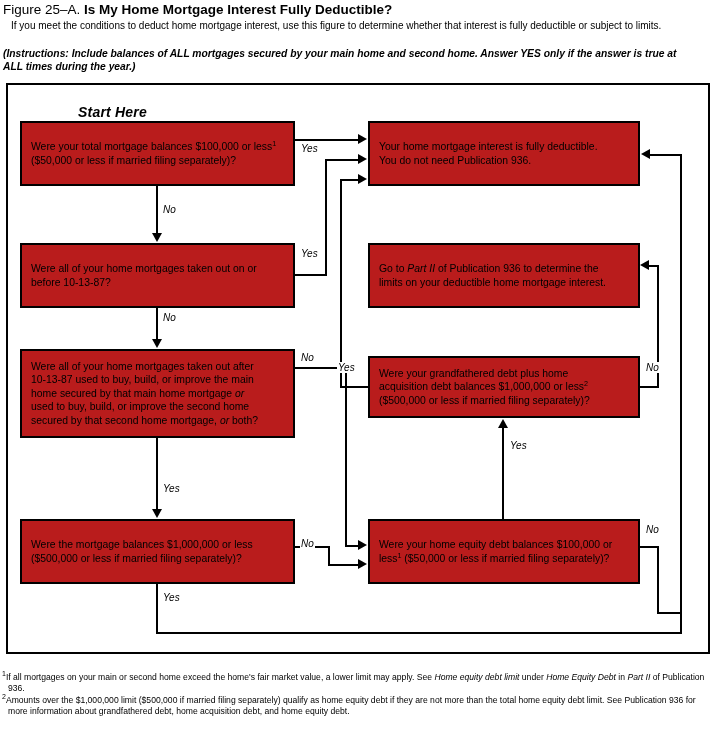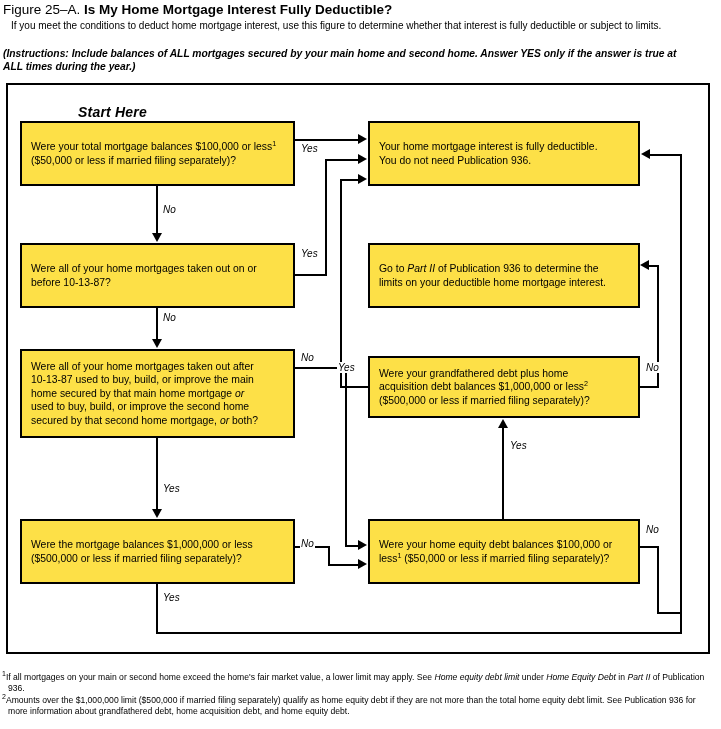--- a/index.html
+++ b/index.html
@@ -29,21 +29,21 @@
 
   
   .frame{
     position:absolute;left:6px;top:83px;width:704px;height:571px;
     border:2px solid #000;box-sizing:border-box;background:#fff;
   }
 
   
   .fbox{
     position:absolute;border:2px solid #000;box-sizing:border-box;
-    background:#fde047;display:flex;align-items:center;
+    background:#b91c1c;display:flex;align-items:center;
     font-size:10.4px;line-height:13.4px;
     padding:2px 9px;z-index:5;
   }
   .fbox p{margin:0;}
   .fbox i{font-style:italic;}
   sup{font-size:7.2px;vertical-align:super;line-height:0;}
 
   .start-here{
     position:absolute;left:78px;top:104px;
     font-size:14px;font-weight:bold;font-style:italic;

